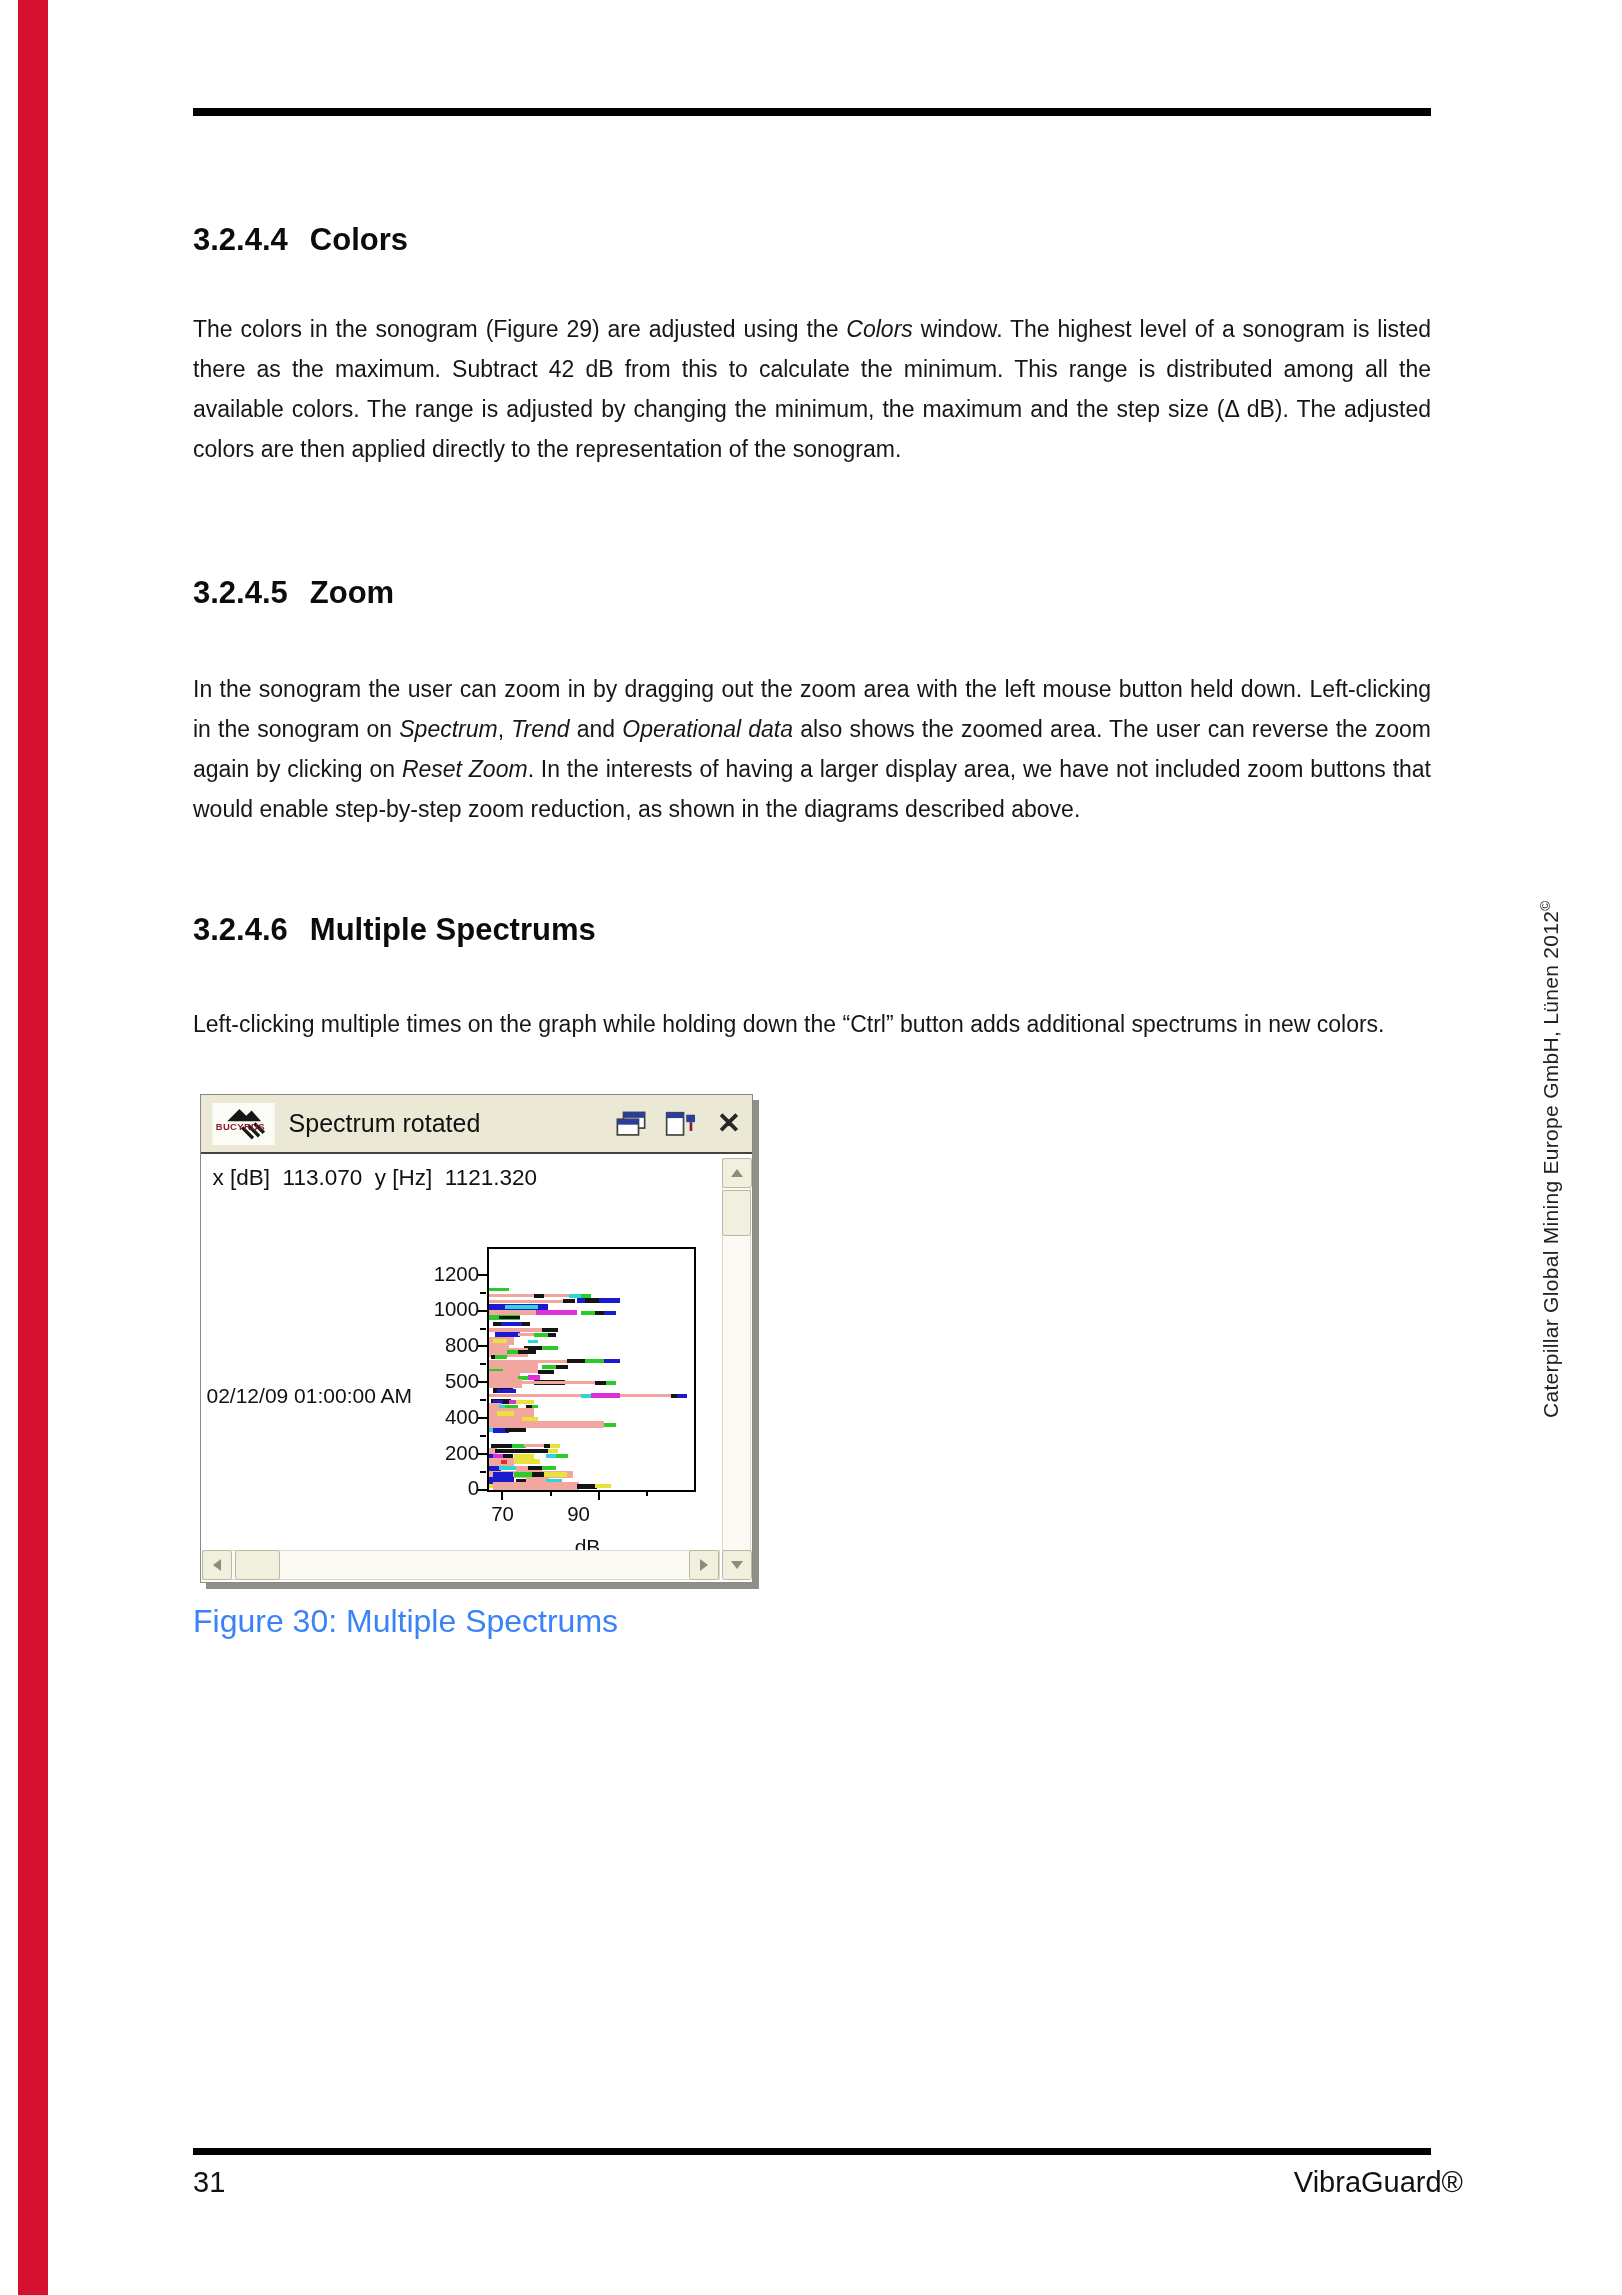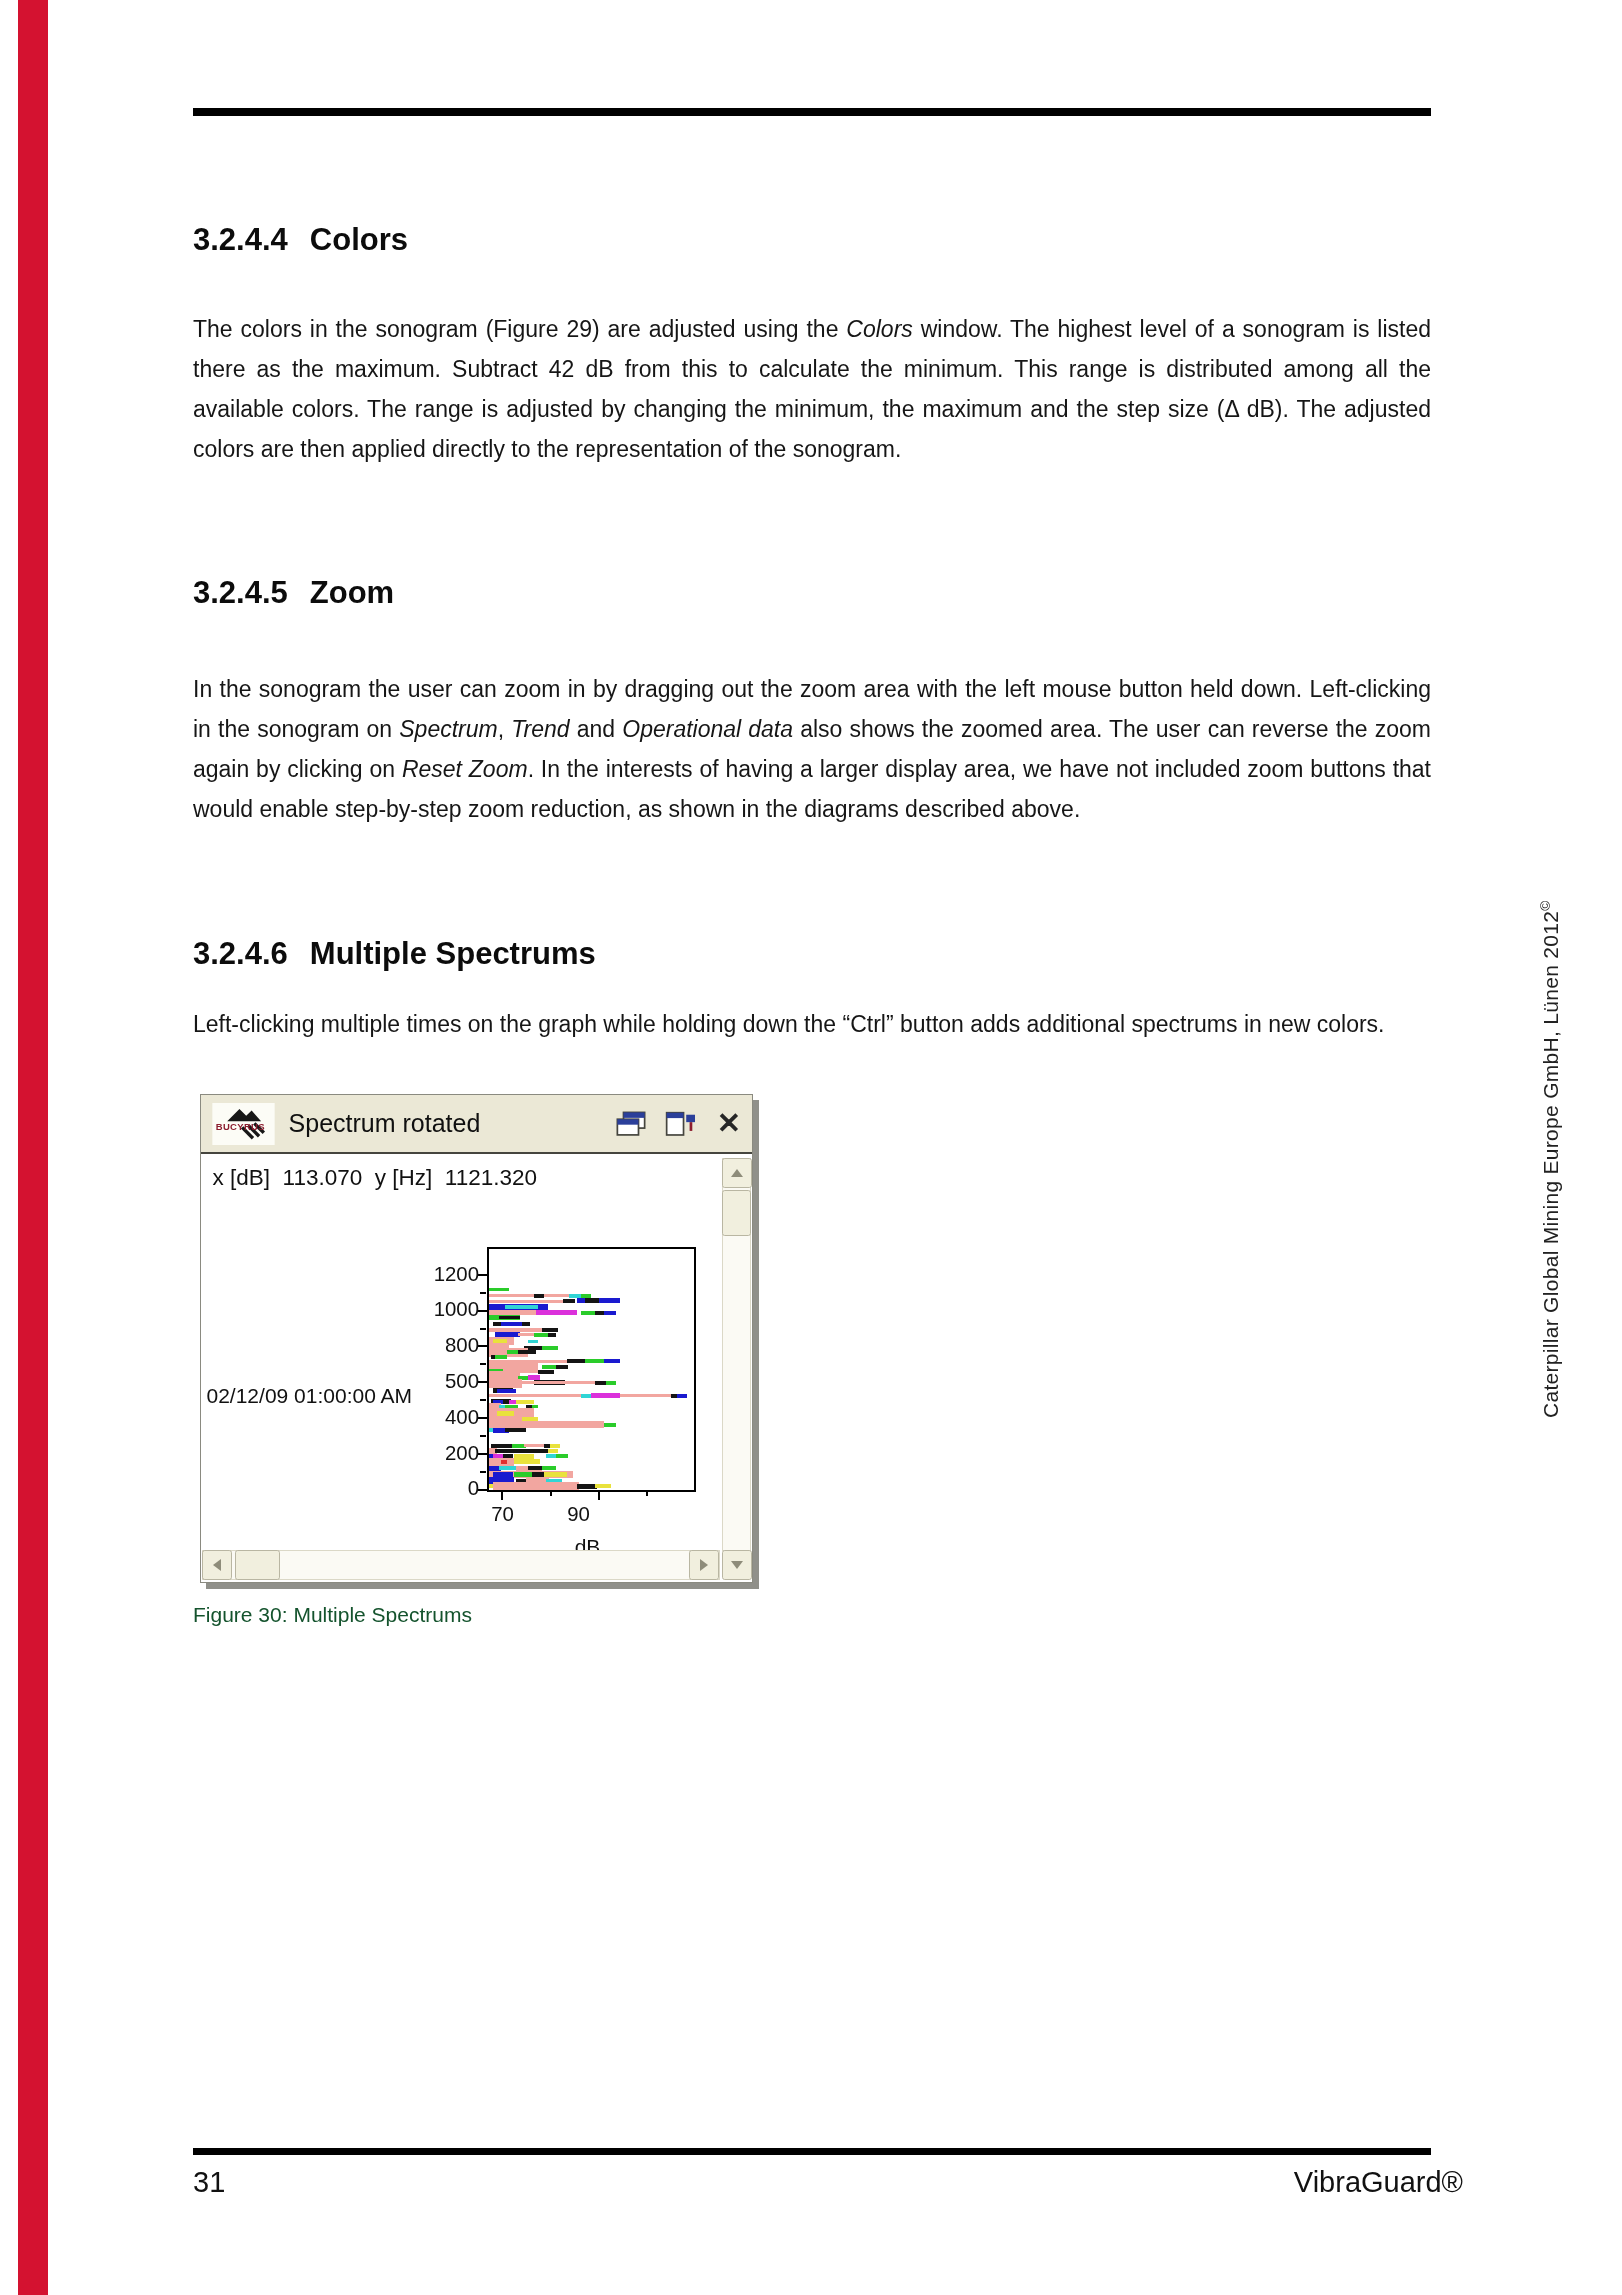--- a/index.html
+++ b/index.html
@@ -9,21 +9,21 @@
   .rule{position:absolute;left:193px;width:1238px;background:#000;}
   .rule.top{top:108px;height:8.2px;}
   .rule.foot{top:2148px;height:6.8px;}
   .sect{position:absolute;left:193px;margin:0;font-size:31px;font-weight:bold;color:#0c0c0c;white-space:nowrap;}
   .sect .num{margin-right:22px;}
   .para{position:absolute;left:193px;width:1238px;font-size:23px;line-height:40px;
         text-align:justify;color:#161616;}
   .para .it{font-style:italic;}
   #sect1{top:222px;} #para1{top:286px;}
   #sect2{top:575px;} #para2{top:646px;}
-  #sect3{top:912px;margin-top:24px;} #para3{top:981px;}
+  #sect3{top:912px;} #para3{top:981px;}
 
   
   .fig-window{position:absolute;left:200px;top:1094px;width:553px;height:489px;
               background:#ffffff;border:1.4px solid #8a8a80;box-sizing:border-box;}
   .win-shadow-r{position:absolute;left:753px;top:1100px;width:6.1px;height:489px;background:#90908a;}
   .win-shadow-b{position:absolute;left:206px;top:1583px;width:553px;height:6.1px;background:#90908a;}
   .titlebar{position:absolute;left:0;top:0;right:0;height:59px;background:#ebe8d6;
             border-bottom:2px solid #45453e;box-sizing:border-box;display:flex;align-items:center;
             padding:0 11px;}
   .logo{width:63px;height:42px;margin-right:13.6px;flex:0 0 auto;}
@@ -53,21 +53,21 @@
   
   .plot-area{position:absolute;left:286px;top:152px;width:209px;height:245px;
              border:2px solid #000;box-sizing:border-box;}
   .plot-bars{position:absolute;left:0;top:0;width:204px;height:241px;overflow:hidden;}
   .datelab{position:absolute;left:5.5px;top:289px;font-size:21px;color:#111;white-space:nowrap;}
   .ylab{position:absolute;width:61px;text-align:right;font-size:20.4px;color:#111;left:217px;}
   .xlab{position:absolute;width:61px;text-align:center;font-size:20.4px;color:#111;top:408px;}
   .axlab{position:absolute;width:61px;text-align:center;font-size:21px;color:#111;top:440px;left:356px;}
   .tickmark{position:absolute;background:#000;}
 
-  .caption{position:absolute;left:193px;top:1603px;font-size:21px;color:#14532d;text-align:right;}
+  .caption{position:absolute;left:193px;top:1603px;font-size:32px;color:#3b82f6;text-align:right;}
 
   .sidenote{position:absolute;left:1249px;top:1141px;width:613px;height:35px;
             transform:rotate(-90deg);transform-origin:307px 17.7px;font-size:21px;color:#222;
             text-align:center;letter-spacing:0.3px;white-space:nowrap;}
   .sidenote sup{font-size:13.6px;}
 
   .pagenum{position:absolute;left:193px;top:2166px;font-size:29px;color:#111;}
   .brand{position:absolute;right:192px;top:2166px;font-size:29px;color:#111;}
 </style>
 </head>

